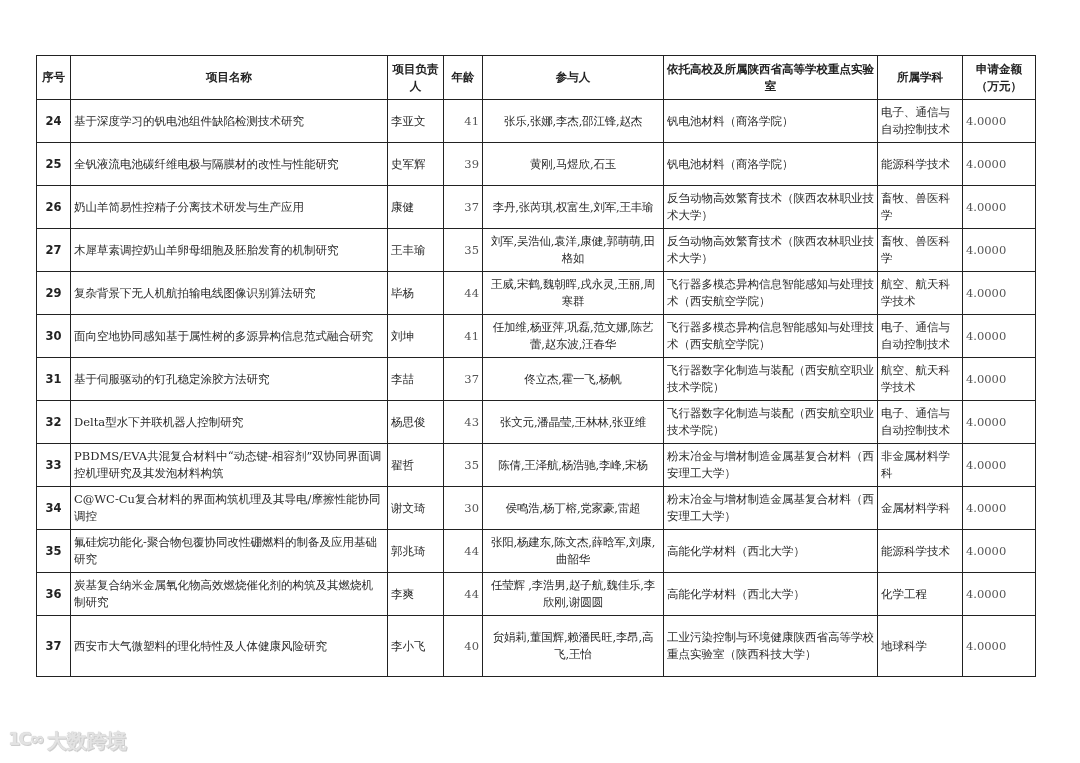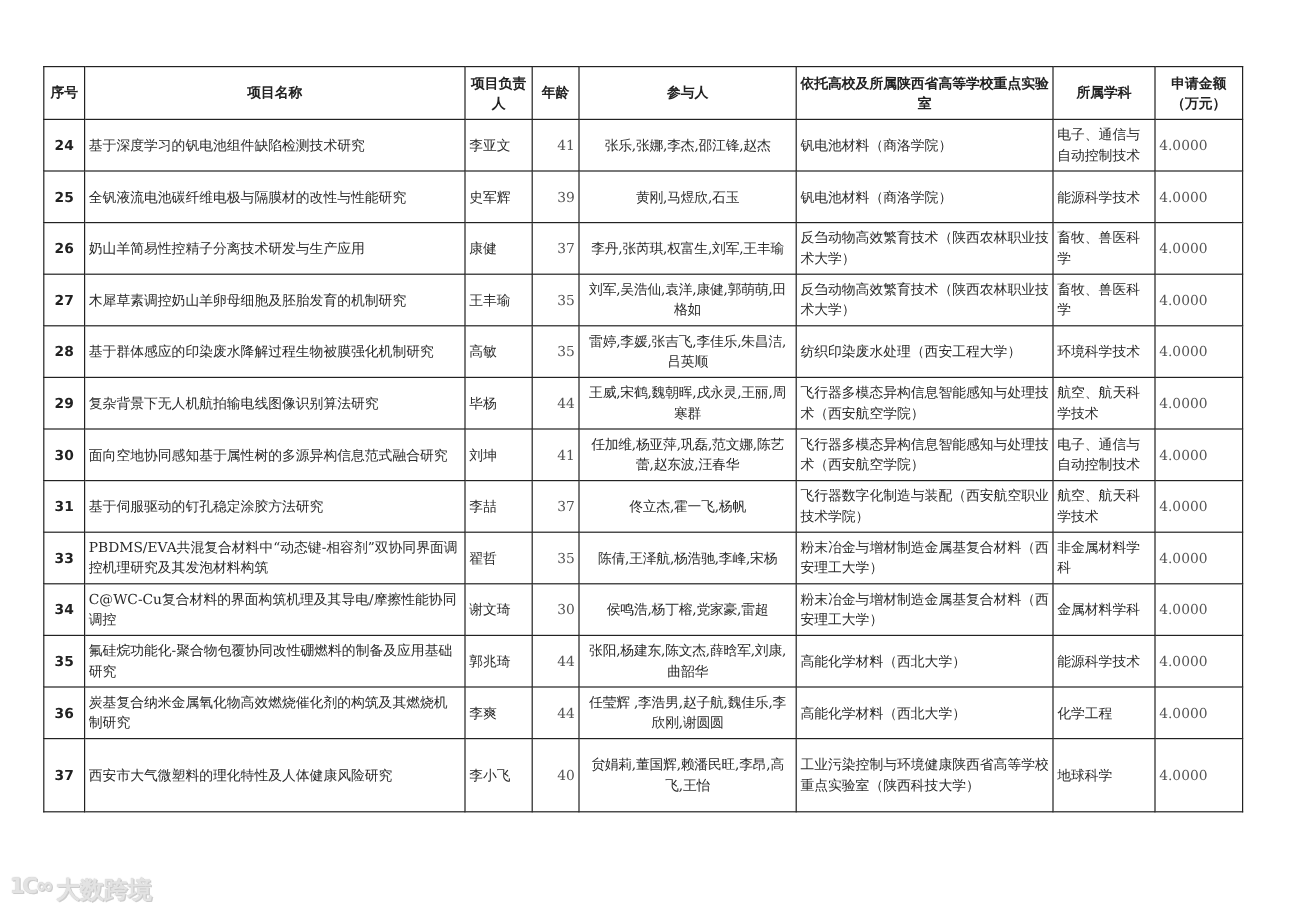--- a/index.html
+++ b/index.html
@@ -98,30 +98,20 @@
         <td class="no">27</td>
         <td class="name">木犀草素调控奶山羊卵母细胞及胚胎发育的机制研究</td>
         <td class="leader">王丰瑜</td>
         <td class="age">35</td>
         <td class="members">刘军,吴浩仙,袁洋,康健,郭萌萌,田格如</td>
         <td class="lab">反刍动物高效繁育技术（陕西农林职业技术大学）</td>
         <td class="subj">畜牧、兽医科学</td>
         <td class="amt">4.0000</td>
       </tr>
       <tr class="r">
-        <td class="no">28</td>
-        <td class="name">基于群体感应的印染废水降解过程生物被膜强化机制研究</td>
-        <td class="leader">高敏</td>
-        <td class="age">35</td>
-        <td class="members">雷婷,李媛,张吉飞,李佳乐,朱昌洁,吕英顺</td>
-        <td class="lab">纺织印染废水处理（西安工程大学）</td>
-        <td class="subj">环境科学技术</td>
-        <td class="amt">4.0000</td>
-      </tr>
-      <tr class="r">
         <td class="no">29</td>
         <td class="name">复杂背景下无人机航拍输电线图像识别算法研究</td>
         <td class="leader">毕杨</td>
         <td class="age">44</td>
         <td class="members">王威,宋鹤,魏朝晖,戌永灵,王丽,周寒群</td>
         <td class="lab">飞行器多模态异构信息智能感知与处理技术（西安航空学院）</td>
         <td class="subj">航空、航天科学技术</td>
         <td class="amt">4.0000</td>
       </tr>
       <tr class="r">
@@ -135,20 +125,30 @@
         <td class="amt">4.0000</td>
       </tr>
       <tr class="r">
         <td class="no">31</td>
         <td class="name">基于伺服驱动的钉孔稳定涂胶方法研究</td>
         <td class="leader">李喆</td>
         <td class="age">37</td>
         <td class="members">佟立杰,霍一飞,杨帆</td>
         <td class="lab">飞行器数字化制造与装配（西安航空职业技术学院）</td>
         <td class="subj">航空、航天科学技术</td>
+        <td class="amt">4.0000</td>
+      </tr>
+      <tr class="r">
+        <td class="no">32</td>
+        <td class="name">Delta型水下并联机器人控制研究</td>
+        <td class="leader">杨思俊</td>
+        <td class="age">43</td>
+        <td class="members">张文元,潘晶莹,王林林,张亚维</td>
+        <td class="lab">飞行器数字化制造与装配（西安航空职业技术学院）</td>
+        <td class="subj">电子、通信与自动控制技术</td>
         <td class="amt">4.0000</td>
       </tr>
       <tr class="r">
         <td class="no">33</td>
         <td class="name">PBDMS/EVA共混复合材料中“动态键-相容剂”双协同界面调控机理研究及其发泡材料构筑</td>
         <td class="leader">翟哲</td>
         <td class="age">35</td>
         <td class="members">陈倩,王泽航,杨浩驰,李峰,宋杨</td>
         <td class="lab">粉末冶金与增材制造金属基复合材料（西安理工大学）</td>
         <td class="subj">非金属材料学科</td>

